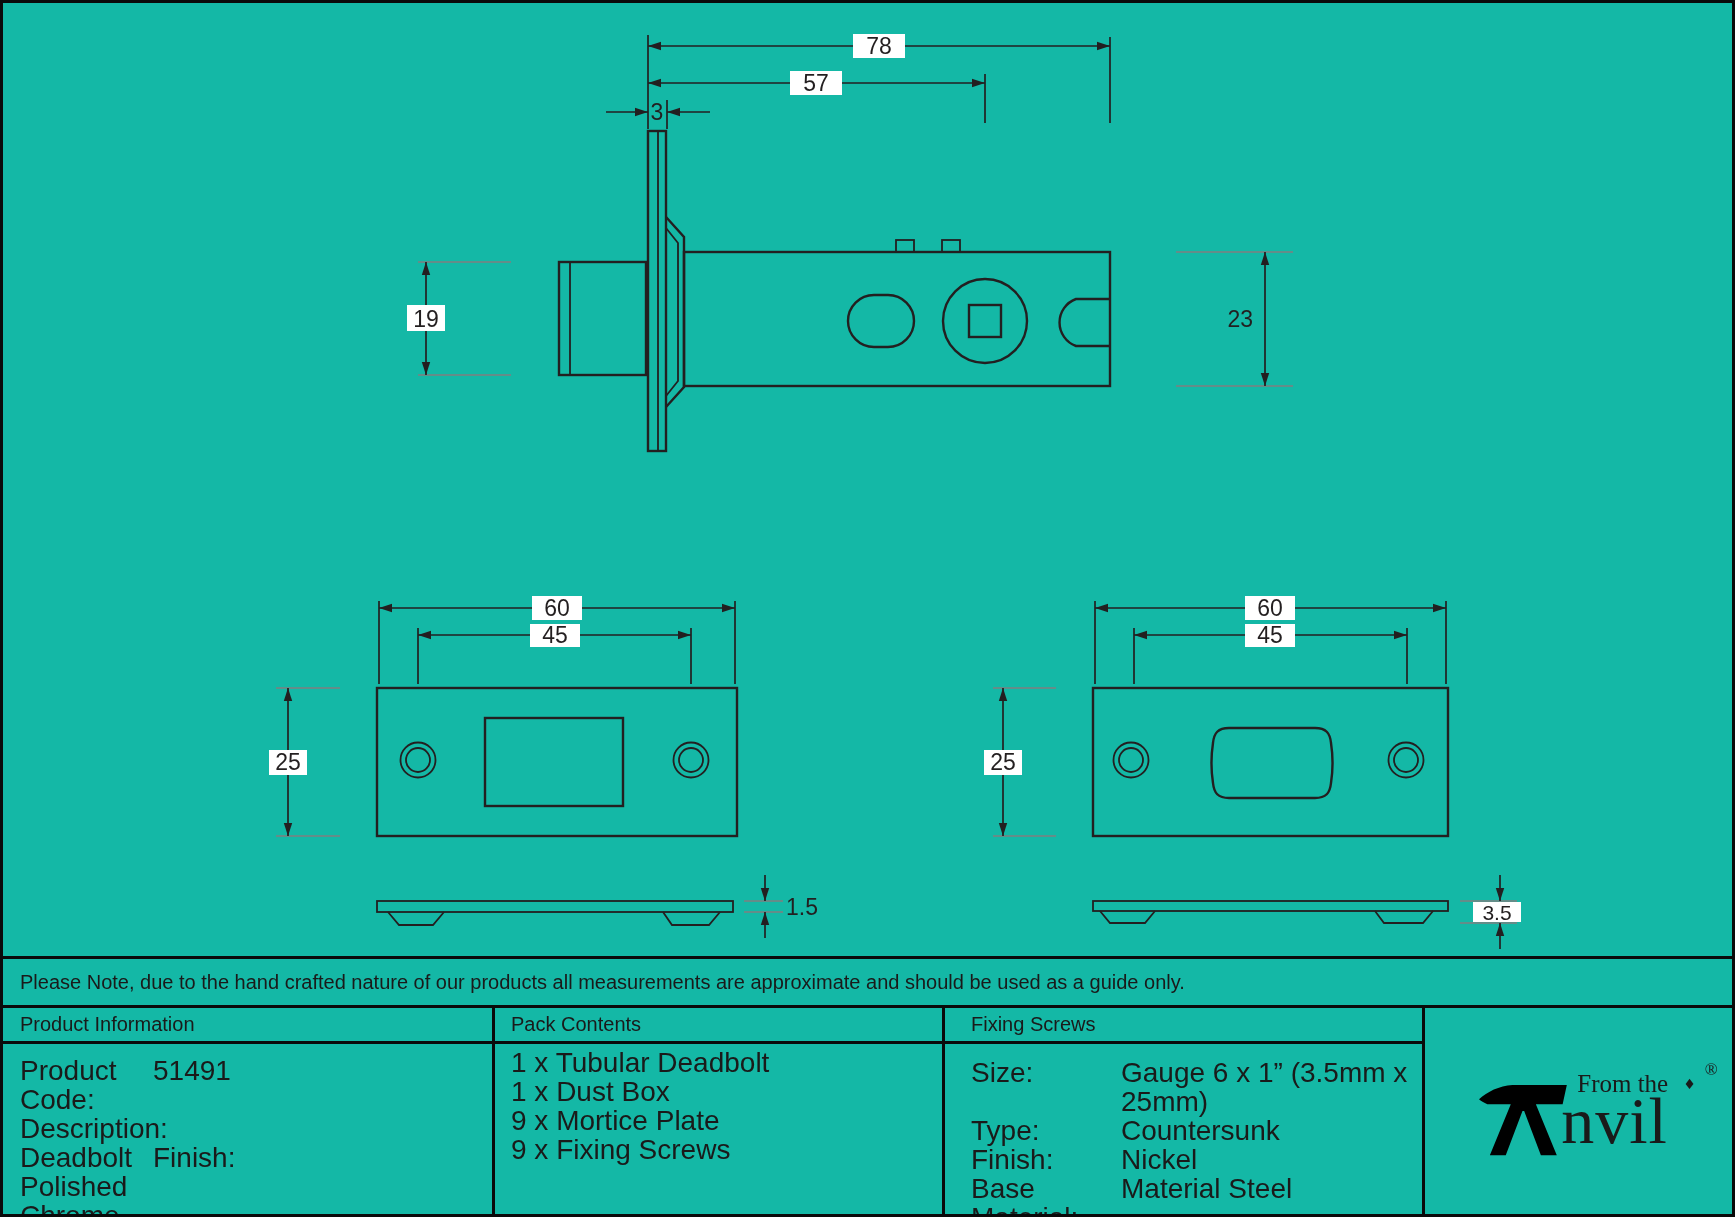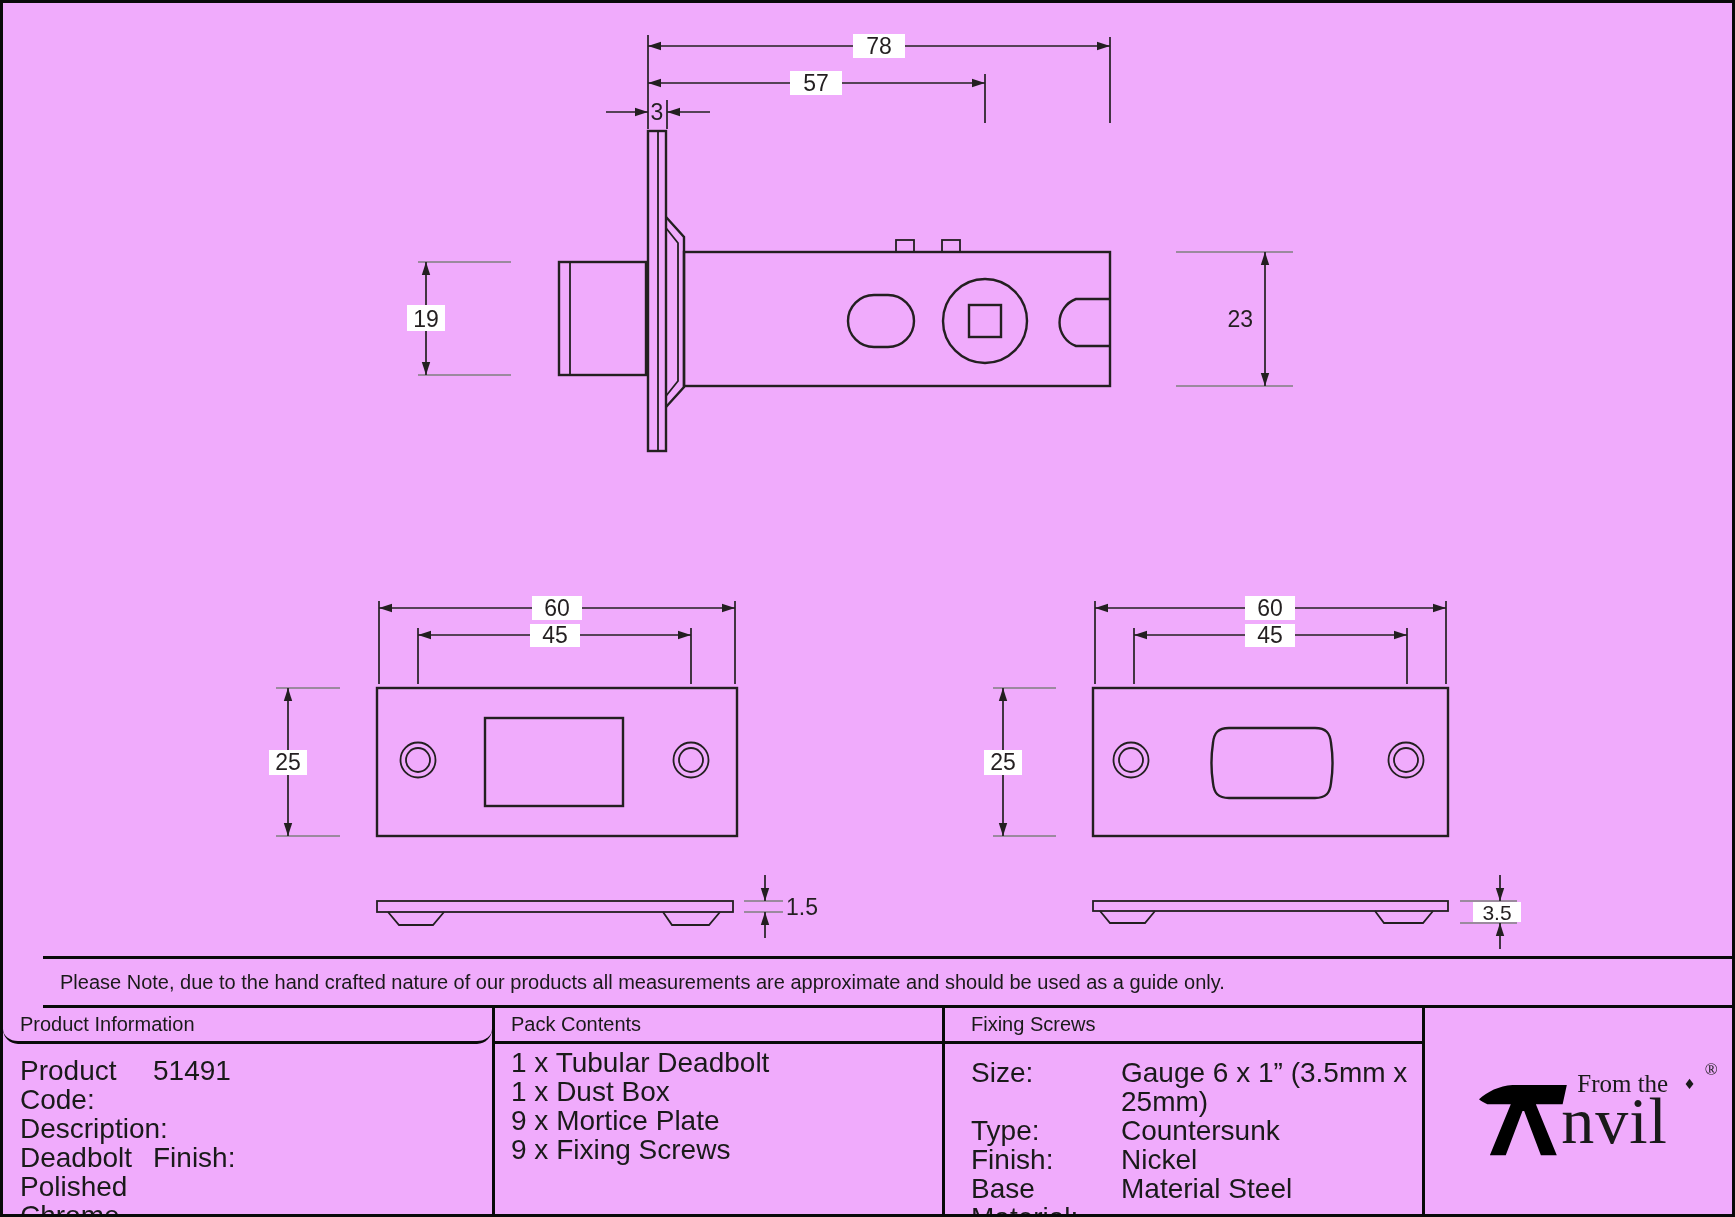--- a/index.html
+++ b/index.html
@@ -1,53 +1,52 @@
 <!DOCTYPE html>
 <html><head>
 <meta charset="utf-8">
 <style>
   html,body{margin:0;padding:0;background:#fff;}
   .page{
     position:relative;
     width:1729px;height:1211px;
     border:3px solid #0a0a0a;
-    background:#f0abfc;
+    background:#14b8a6;
     font-family:"Liberation Sans",sans-serif;
     color:#1a1a1a;
     overflow:hidden;
   }
   .drawing-area{position:relative;width:1729px;height:953px;}
   .drawing-area svg{display:block;width:100%;height:100%;}
 
   
   .outline{fill:none;stroke:#231f20;stroke-width:2.4px;}
   .outline-thin{fill:none;stroke:#231f20;stroke-width:1.8px;}
   .dim{stroke:#231f20;stroke-width:1.7px;fill:none;}
   .tick{stroke:#7f7f7f;stroke-width:1.7px;fill:none;}
   .dimtext{font-family:"Liberation Sans",sans-serif;font-size:23px;fill:#231f20;}
   .labelbg{fill:#ffffff;stroke:none;}
 
   
   .note-bar{
     height:46px;border-top:3px solid #0a0a0a;border-bottom:3px solid #0a0a0a;
     display:flex;align-items:center;padding-left:17px;
     font-size:20px;
-    margin-left:40px;
   }
 
   
   .info-table{display:grid;grid-template-columns:492px 450px 480px auto;height:206px;}
   .tcol{border-right:3px solid #0a0a0a;box-sizing:border-box;}
   .tcol.last{border-right:none;}
   .thead{
     height:36px;box-sizing:border-box;border-bottom:3px solid #0a0a0a;
     display:flex;align-items:center;font-size:20px;
   }
   .tbody{font-size:28px;line-height:29px;}
-  .pad1{padding-left:17px;border-radius:15px;}
+  .pad1{padding-left:17px;}
   .pad2{padding-left:16px;}
   .pad3{padding-left:26px;}
   .kv{display:grid;}
   .kv1{grid-template-columns:133px 1fr;padding-top:12px;}
   .kv3{grid-template-columns:150px 1fr;padding-top:14px;}
   .items{padding-top:4px;}
 
   
   .logo-cell{display:flex;align-items:center;justify-content:center;}
   .logo{position:relative;display:flex;align-items:flex-start;margin-top:-14px;margin-left:18px;}

